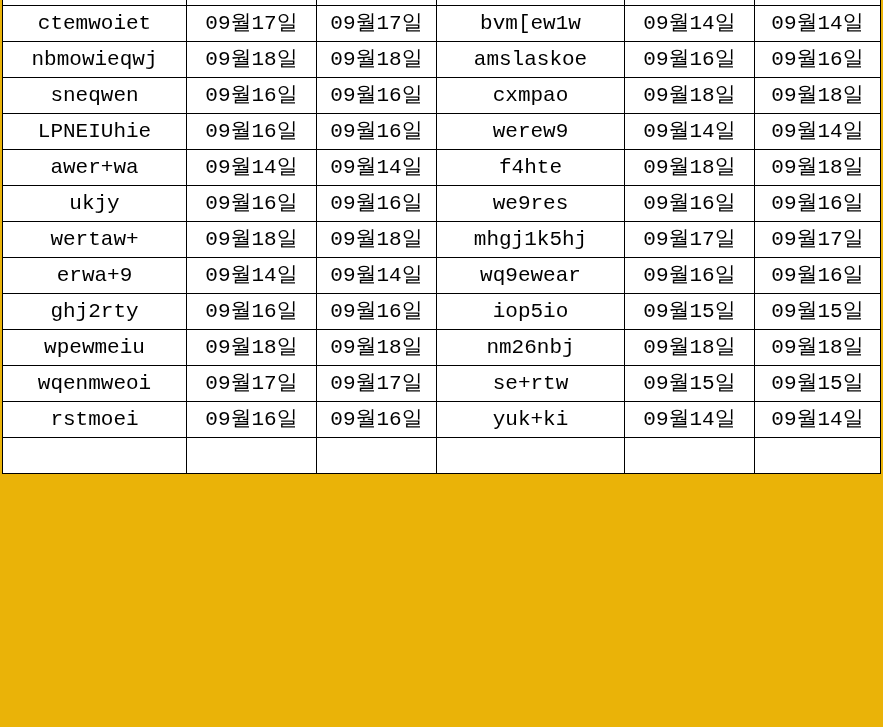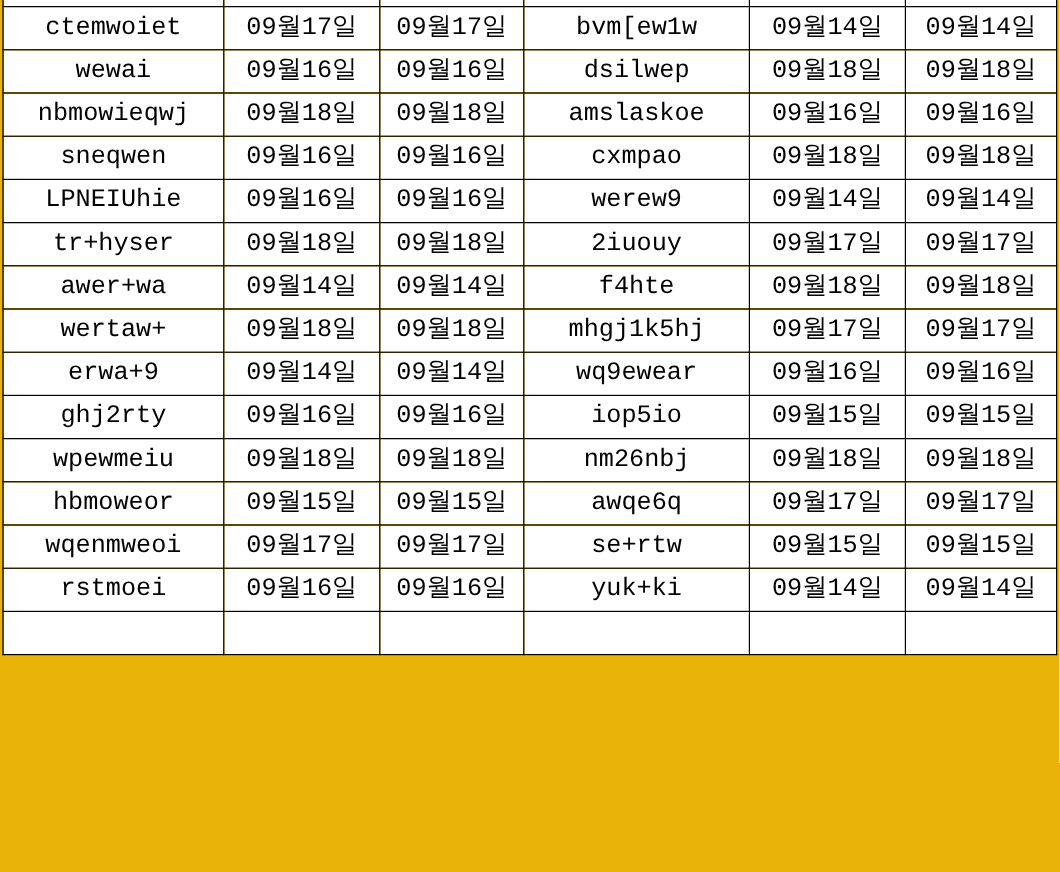--- a/index.html
+++ b/index.html
@@ -67,28 +67,20 @@
       </tr>
     <tr>
           <td>ctemwoiet</td>
           <td>09월17일</td>
           <td>09월17일</td>
           <td>bvm[ew1w</td>
           <td>09월14일</td>
           <td>09월14일</td>
         </tr>
         <tr>
-          <td>wewai</td>
-          <td>09월16일</td>
-          <td>09월16일</td>
-          <td>dsilwep</td>
-          <td>09월18일</td>
-          <td>09월18일</td>
-        </tr>
-        <tr>
           <td>nbmowieqwj</td>
           <td>09월18일</td>
           <td>09월18일</td>
           <td>amslaskoe</td>
           <td>09월16일</td>
           <td>09월16일</td>
         </tr>
         <tr>
           <td>sneqwen</td>
           <td>09월16일</td>
@@ -99,34 +91,34 @@
         </tr>
         <tr>
           <td>LPNEIUhie</td>
           <td>09월16일</td>
           <td>09월16일</td>
           <td>werew9</td>
           <td>09월14일</td>
           <td>09월14일</td>
         </tr>
         <tr>
-          <td>tr+hyser</td>
-          <td>09월18일</td>
-          <td>09월18일</td>
-          <td>2iuouy</td>
-          <td>09월17일</td>
-          <td>09월17일</td>
-        </tr>
-        <tr>
           <td>awer+wa</td>
           <td>09월14일</td>
           <td>09월14일</td>
           <td>f4hte</td>
           <td>09월18일</td>
           <td>09월18일</td>
+        </tr>
+        <tr>
+          <td>ukjy</td>
+          <td>09월16일</td>
+          <td>09월16일</td>
+          <td>we9res</td>
+          <td>09월16일</td>
+          <td>09월16일</td>
         </tr>
         <tr>
           <td>wertaw+</td>
           <td>09월18일</td>
           <td>09월18일</td>
           <td>mhgj1k5hj</td>
           <td>09월17일</td>
           <td>09월17일</td>
         </tr>
         <tr>
@@ -147,28 +139,20 @@
         </tr>
         <tr>
           <td>wpewmeiu</td>
           <td>09월18일</td>
           <td>09월18일</td>
           <td>nm26nbj</td>
           <td>09월18일</td>
           <td>09월18일</td>
         </tr>
         <tr>
-          <td>hbmoweor</td>
-          <td>09월15일</td>
-          <td>09월15일</td>
-          <td>awqe6q</td>
-          <td>09월17일</td>
-          <td>09월17일</td>
-        </tr>
-        <tr>
           <td>wqenmweoi</td>
           <td>09월17일</td>
           <td>09월17일</td>
           <td>se+rtw</td>
           <td>09월15일</td>
           <td>09월15일</td>
         </tr>
         <tr>
           <td>rstmoei</td>
           <td>09월16일</td>

